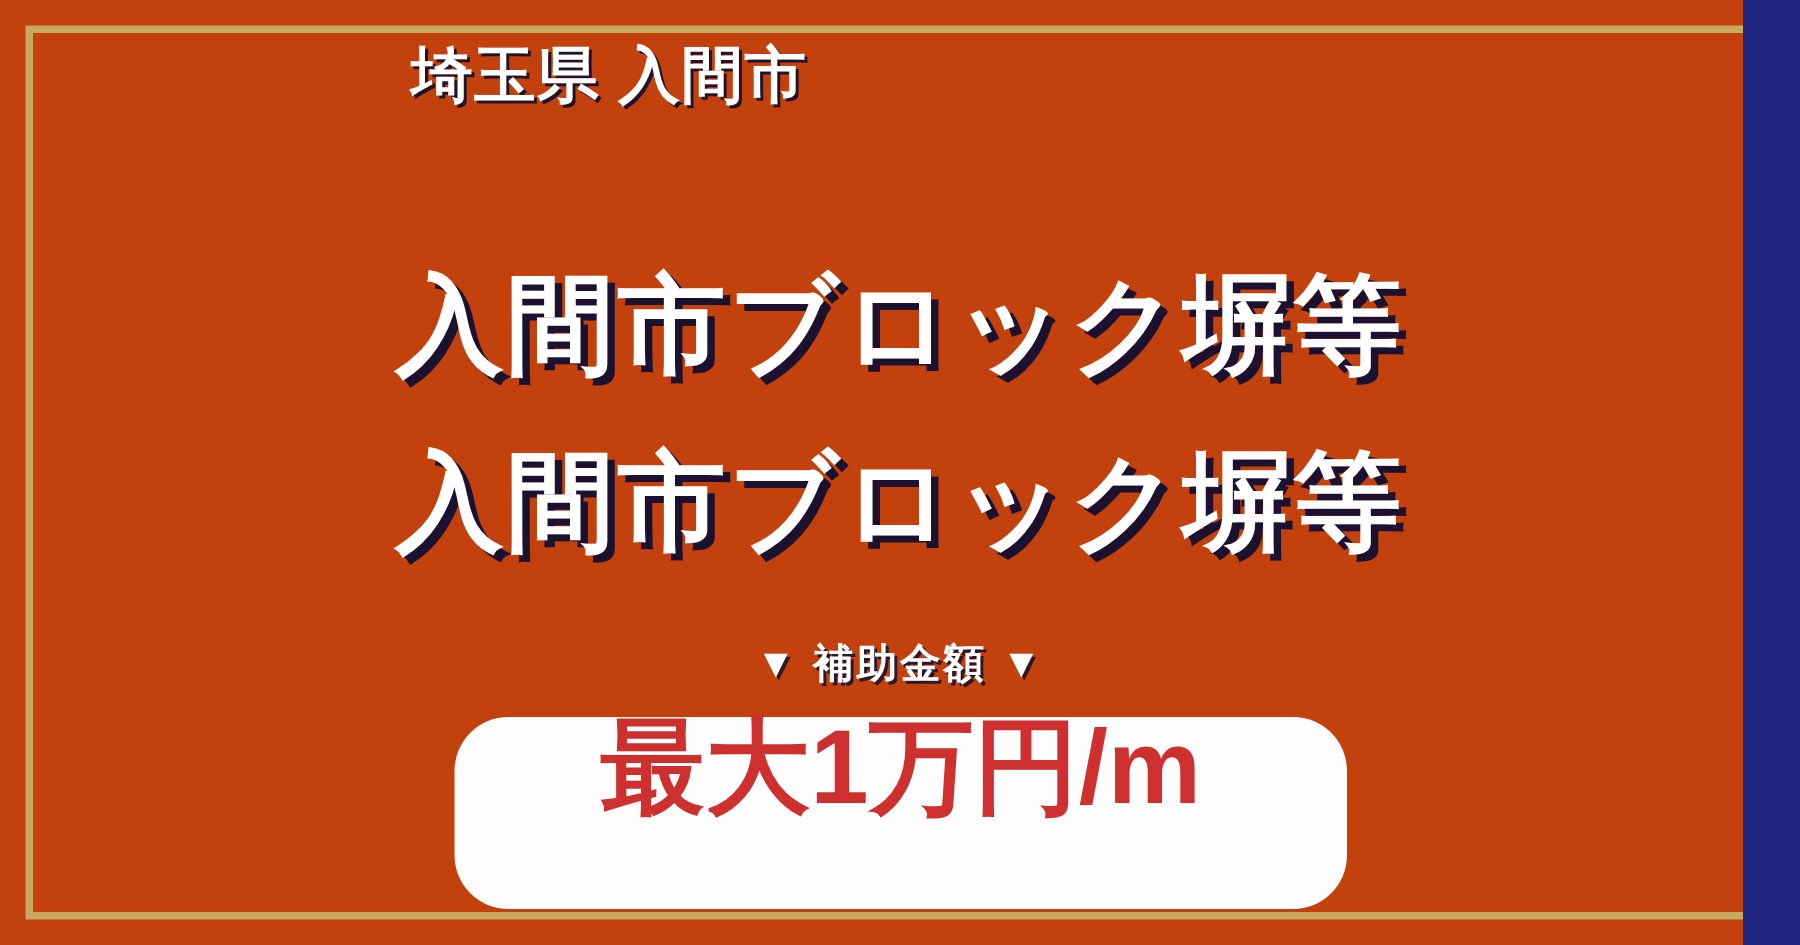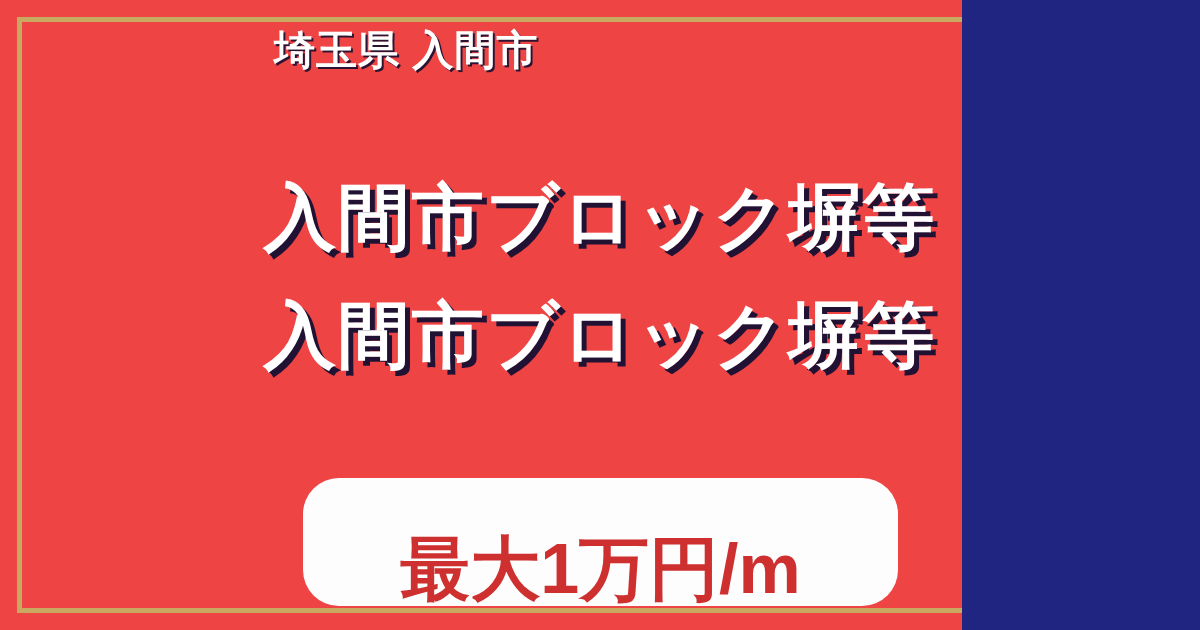--- a/index.html
+++ b/index.html
@@ -13,23 +13,23 @@
 
   body {
     font-family: "Liberation Sans", "DejaVu Sans", sans-serif;
     background: #1f2580;
     position: relative;
   }
 
   #banner {
     position: absolute;
     left: 0; top: 0;
-    width: 962px;
+    width: 1162px;
     height: 630px;
-    background: #ef4444;
+    background: #c2410c;
     overflow: hidden;
   }
 
   
   #gold-frame {
     position: absolute;
     left: 17px;
     top: 17px;
     width: 1166px;
     height: 596px;
@@ -96,21 +96,21 @@
   
   #amount-badge {
     position: absolute;
     left: 303px;
     top: 478px;
     width: 595px;
     height: 128px;
     background: #fdfdfd;
     border-radius: 36px;
     display: flex;
-    align-items: flex-end;
+    align-items: flex-start;
     justify-content: center;
   }
   #amount-text {
     font-size: 70px;
     font-weight: bold;
     color: #ce3030;
     letter-spacing: 0px;
     line-height: 1;
     white-space: nowrap;
     transform: translateY(-2px);
@@ -125,18 +125,21 @@
 
   <div id="header">
     <span id="header-text">埼玉県 入間市</span>
   </div>
 
   <div id="title-block">
     <div class="title-line">入間市ブロック塀等</div>
     <div class="title-line">入間市ブロック塀等</div>
   </div>
 
+  <div id="subtitle">
+    <span id="subtitle-text">▼ 補助金額 ▼</span>
+  </div>
 
   <div id="amount-badge">
     <span id="amount-text">最大1万円/m</span>
   </div>
 
 </div>
 
 </body></html>

